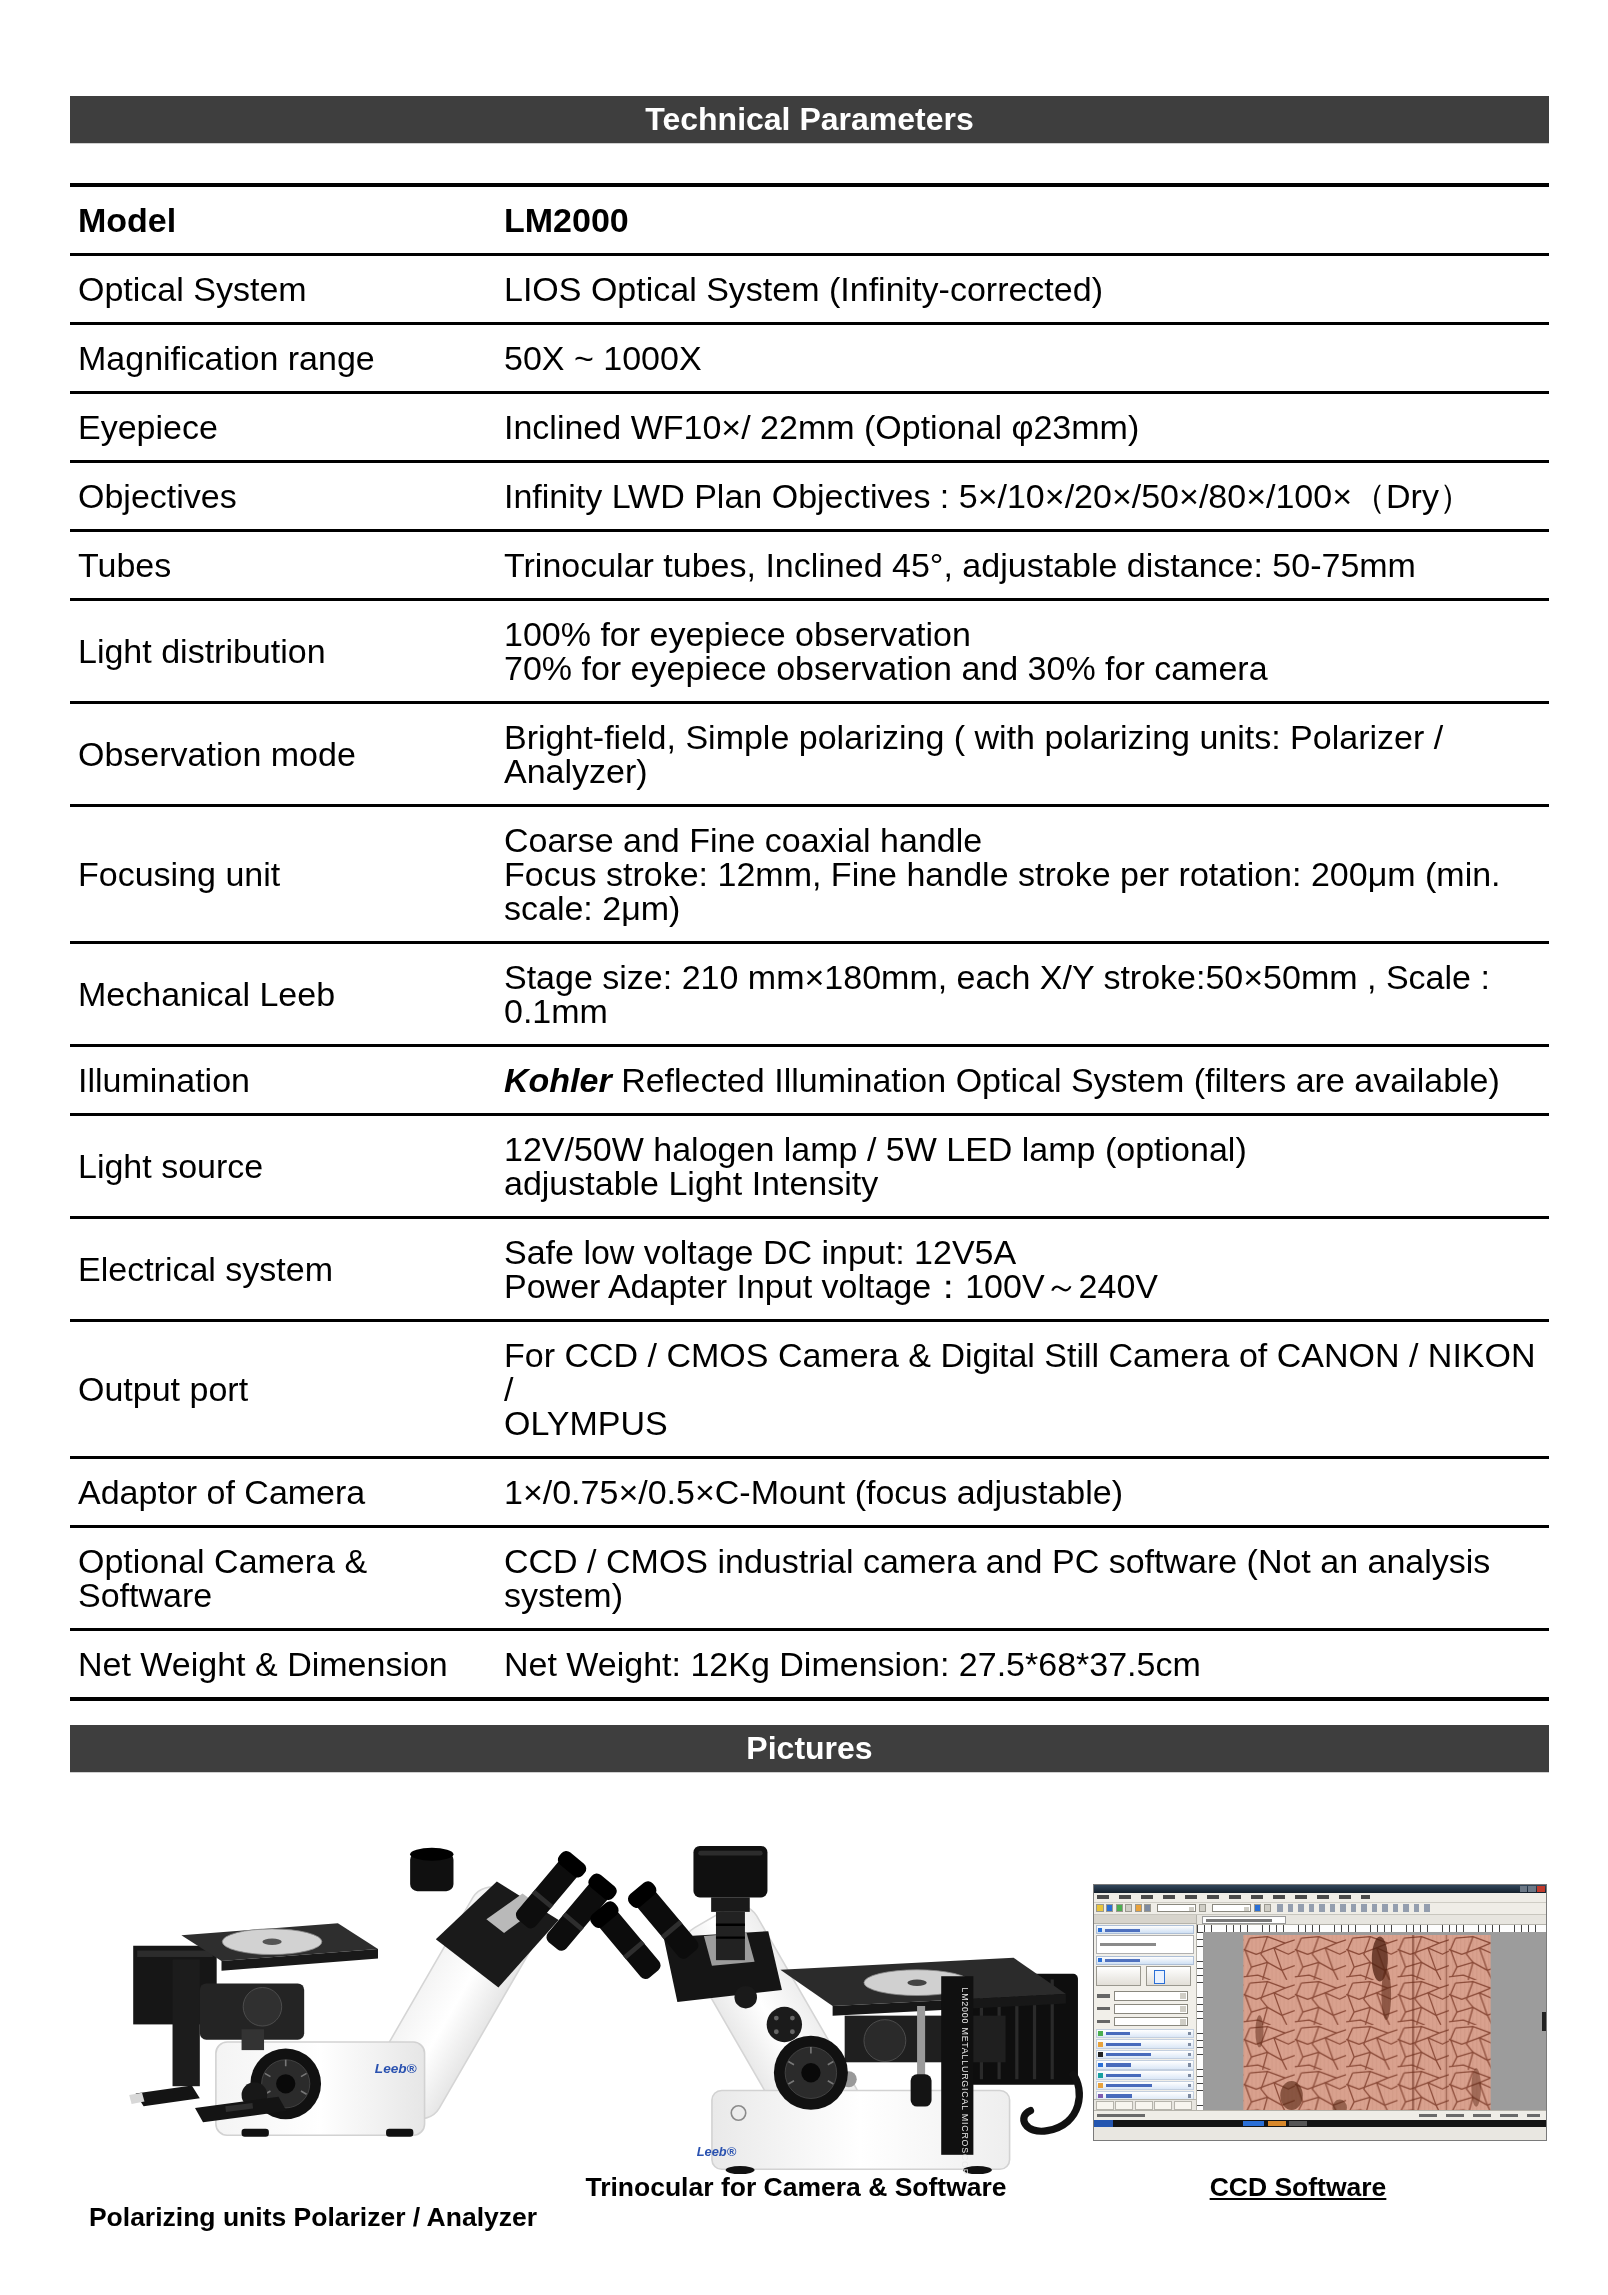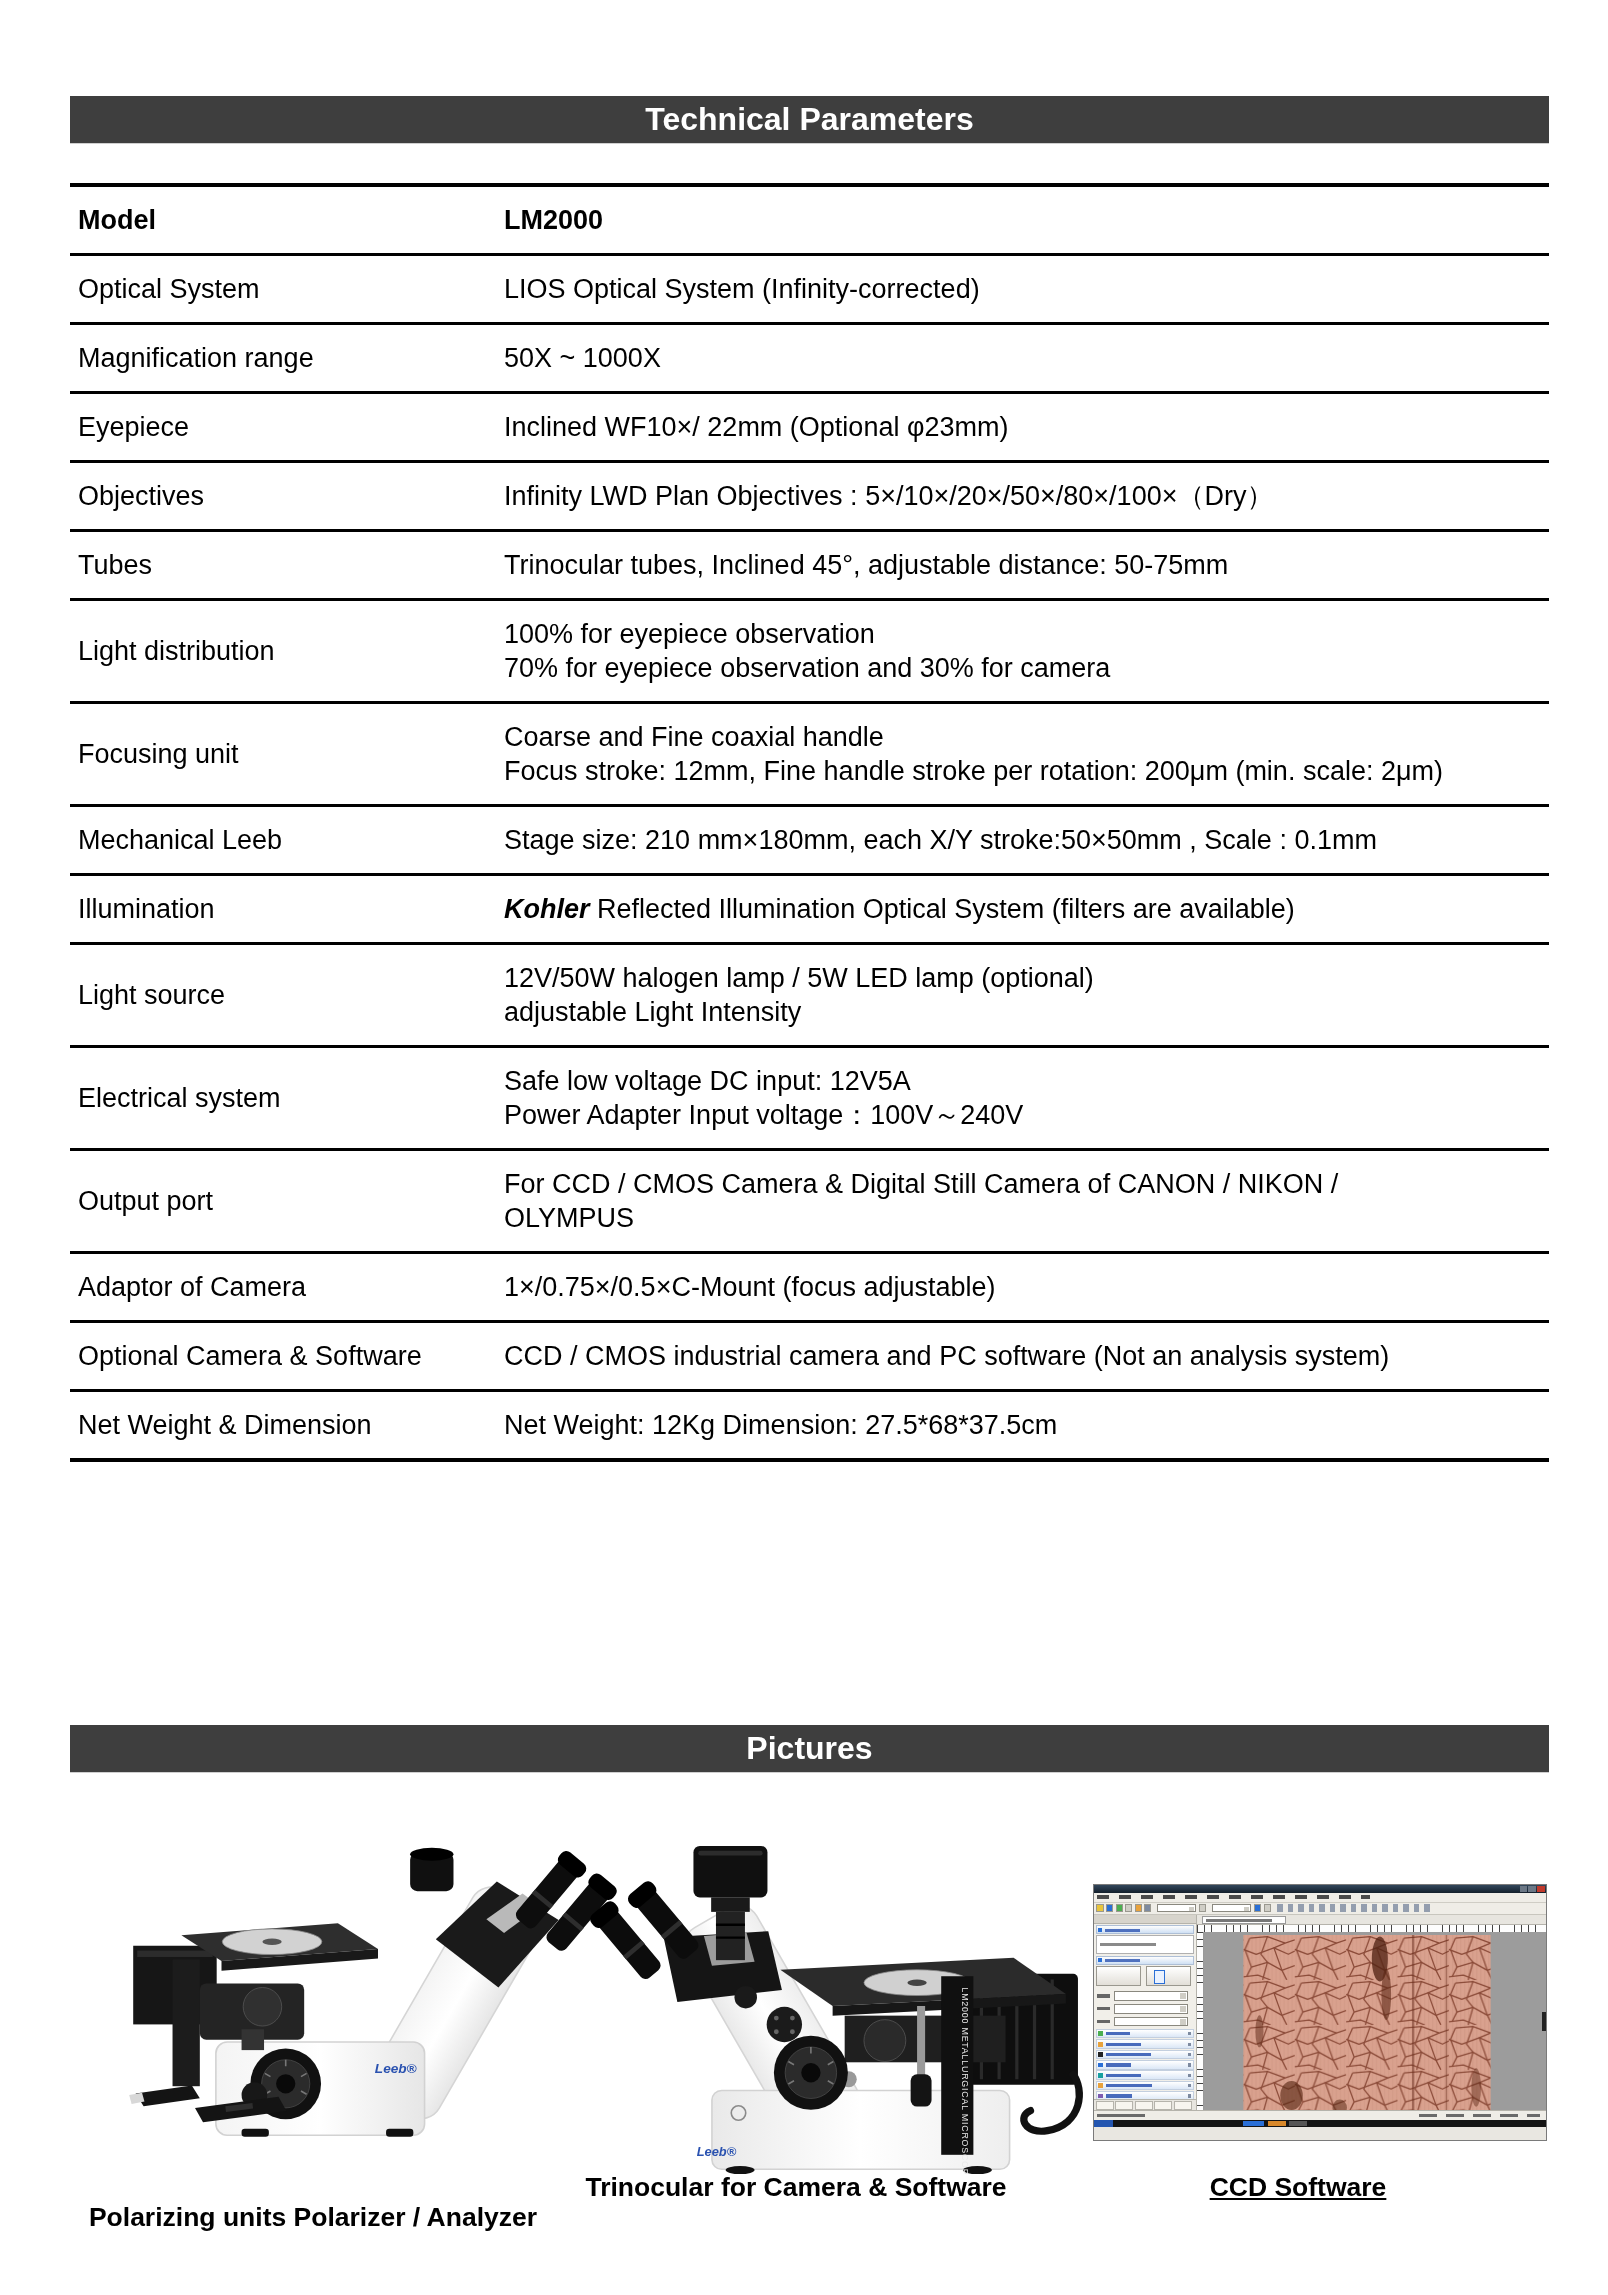--- a/index.html
+++ b/index.html
@@ -12,21 +12,21 @@
   .bar span{display:inline-block;line-height:47px;font-size:32px;font-weight:bold;color:#fff;}
   .bar-tech{top:96px;}
   .bar-pics{top:1725px;}
 
   
   .spec-wrap{position:absolute;left:70px;top:183px;width:1479px;}
   table.spec{border-collapse:collapse;width:1479px;table-layout:fixed;
              border-top:4px solid #000;border-bottom:4px solid #000;}
   table.spec tr{border-bottom:3.2px solid #000;}
   table.spec tr:last-child{border-bottom:none;}
-  table.spec td{font-size:27px;line-height:34px;vertical-align:middle;padding:16px 8px;}
+  table.spec td{font-size:34px;line-height:34px;vertical-align:middle;padding:16px 8px;}
   td.cell-label{width:410px;padding-left:6.4px;}
   td.cell-value{padding-left:9.6px;}
   tr.bold-row td{font-weight:bold;}
   .bi{font-weight:bold;font-style:italic;}
 
   
   .caption{position:absolute;top:2172px;font-size:26.5px;font-weight:bold;text-align:center;}
   .cap1{left:72px;width:482px;margin-top:30px;}
   .cap2{left:555px;width:482px;}
   .cap3{left:1069px;width:458px;text-decoration:underline;}
@@ -159,20 +159,26 @@
     </tr>
 
     <tr>
       <td class="cell-label">Light distribution</td>
       <td class="cell-value">
               <div><span>100% for eyepiece observation</span></div>
               <div><span>70% for eyepiece observation and 30% for camera</span></div>
             </td>
     </tr>
 
+    <tr>
+      <td class="cell-label">Observation mode</td>
+      <td class="cell-value">
+              <div><span>Bright-field, Simple polarizing ( with polarizing units: Polarizer / Analyzer)</span></div>
+            </td>
+    </tr>
 
 
     <tr>
       <td class="cell-label">Focusing unit</td>
       <td class="cell-value">
               <div><span>Coarse and Fine coaxial handle</span></div>
               <div><span>Focus stroke: 12mm, Fine handle stroke per rotation: 200μm (min. scale: 2μm)</span></div>
             </td>
     </tr>
 

